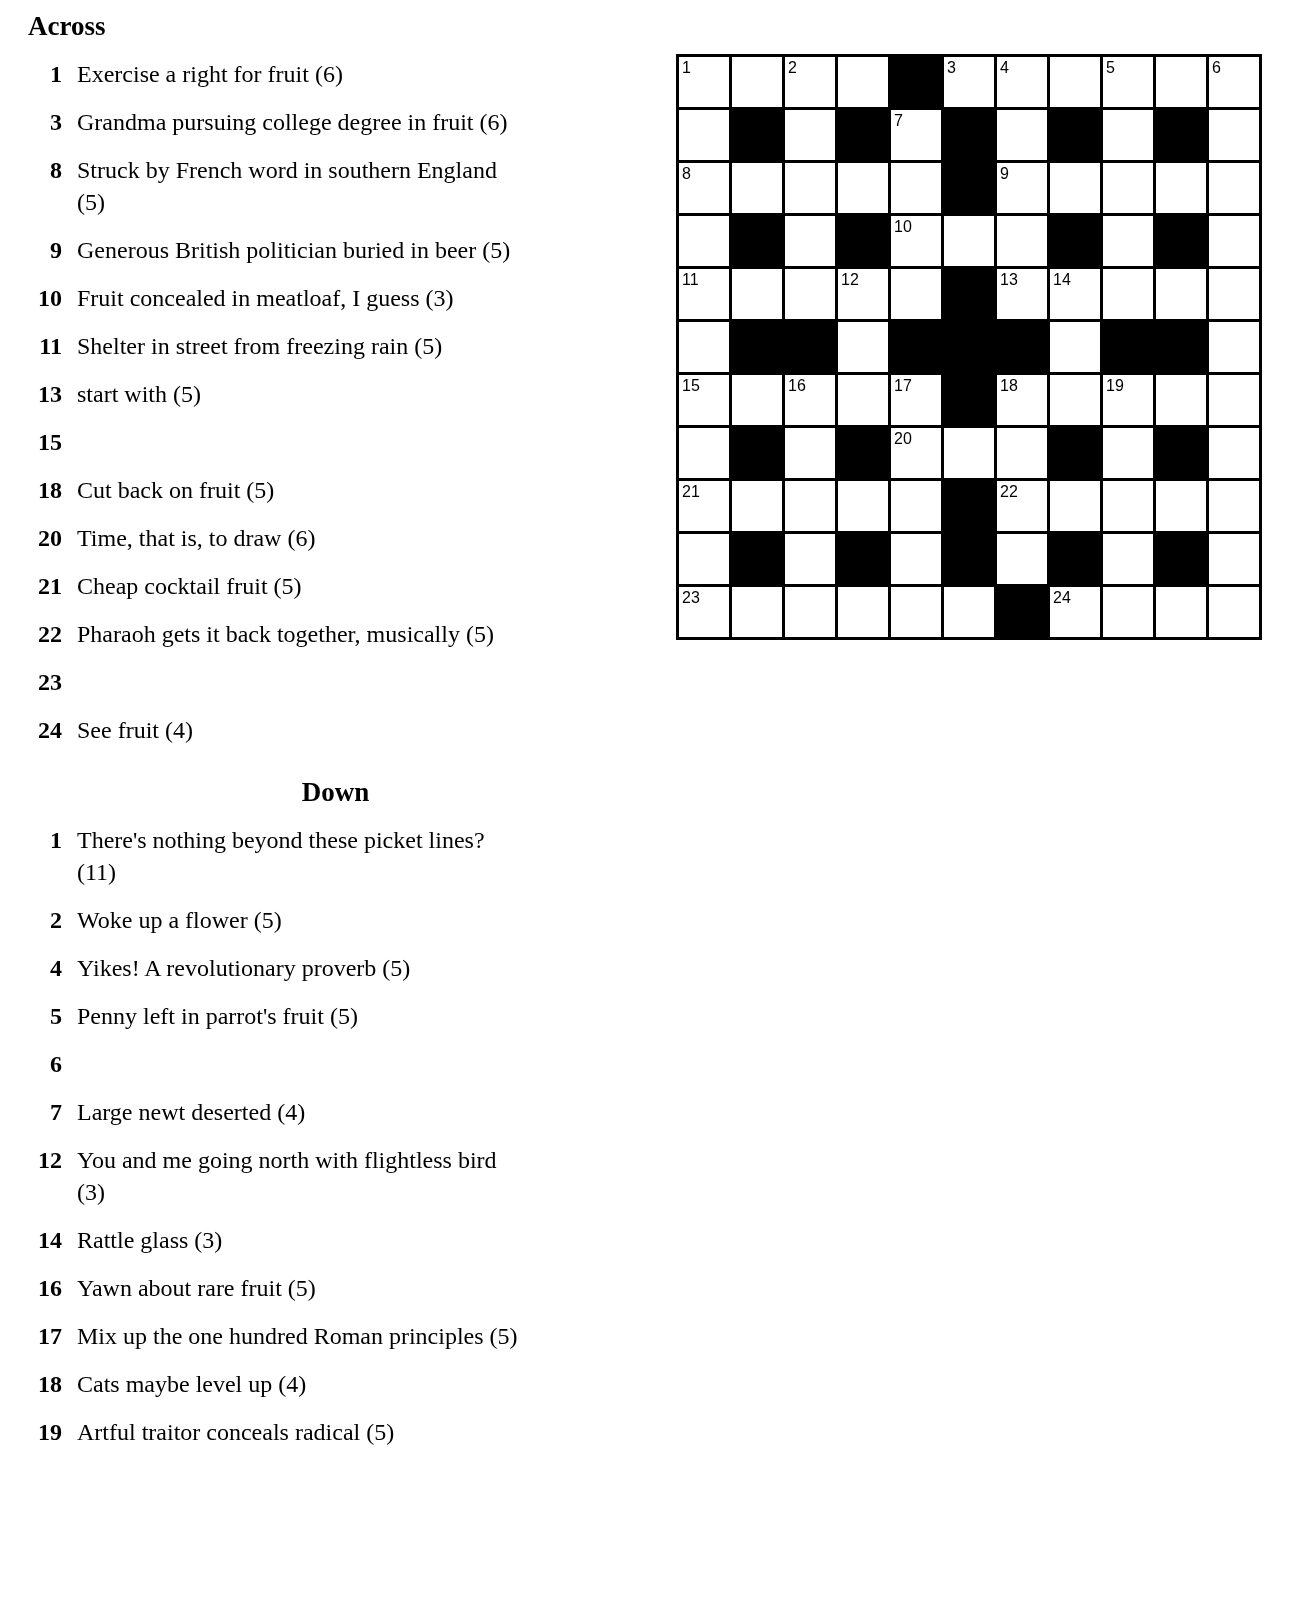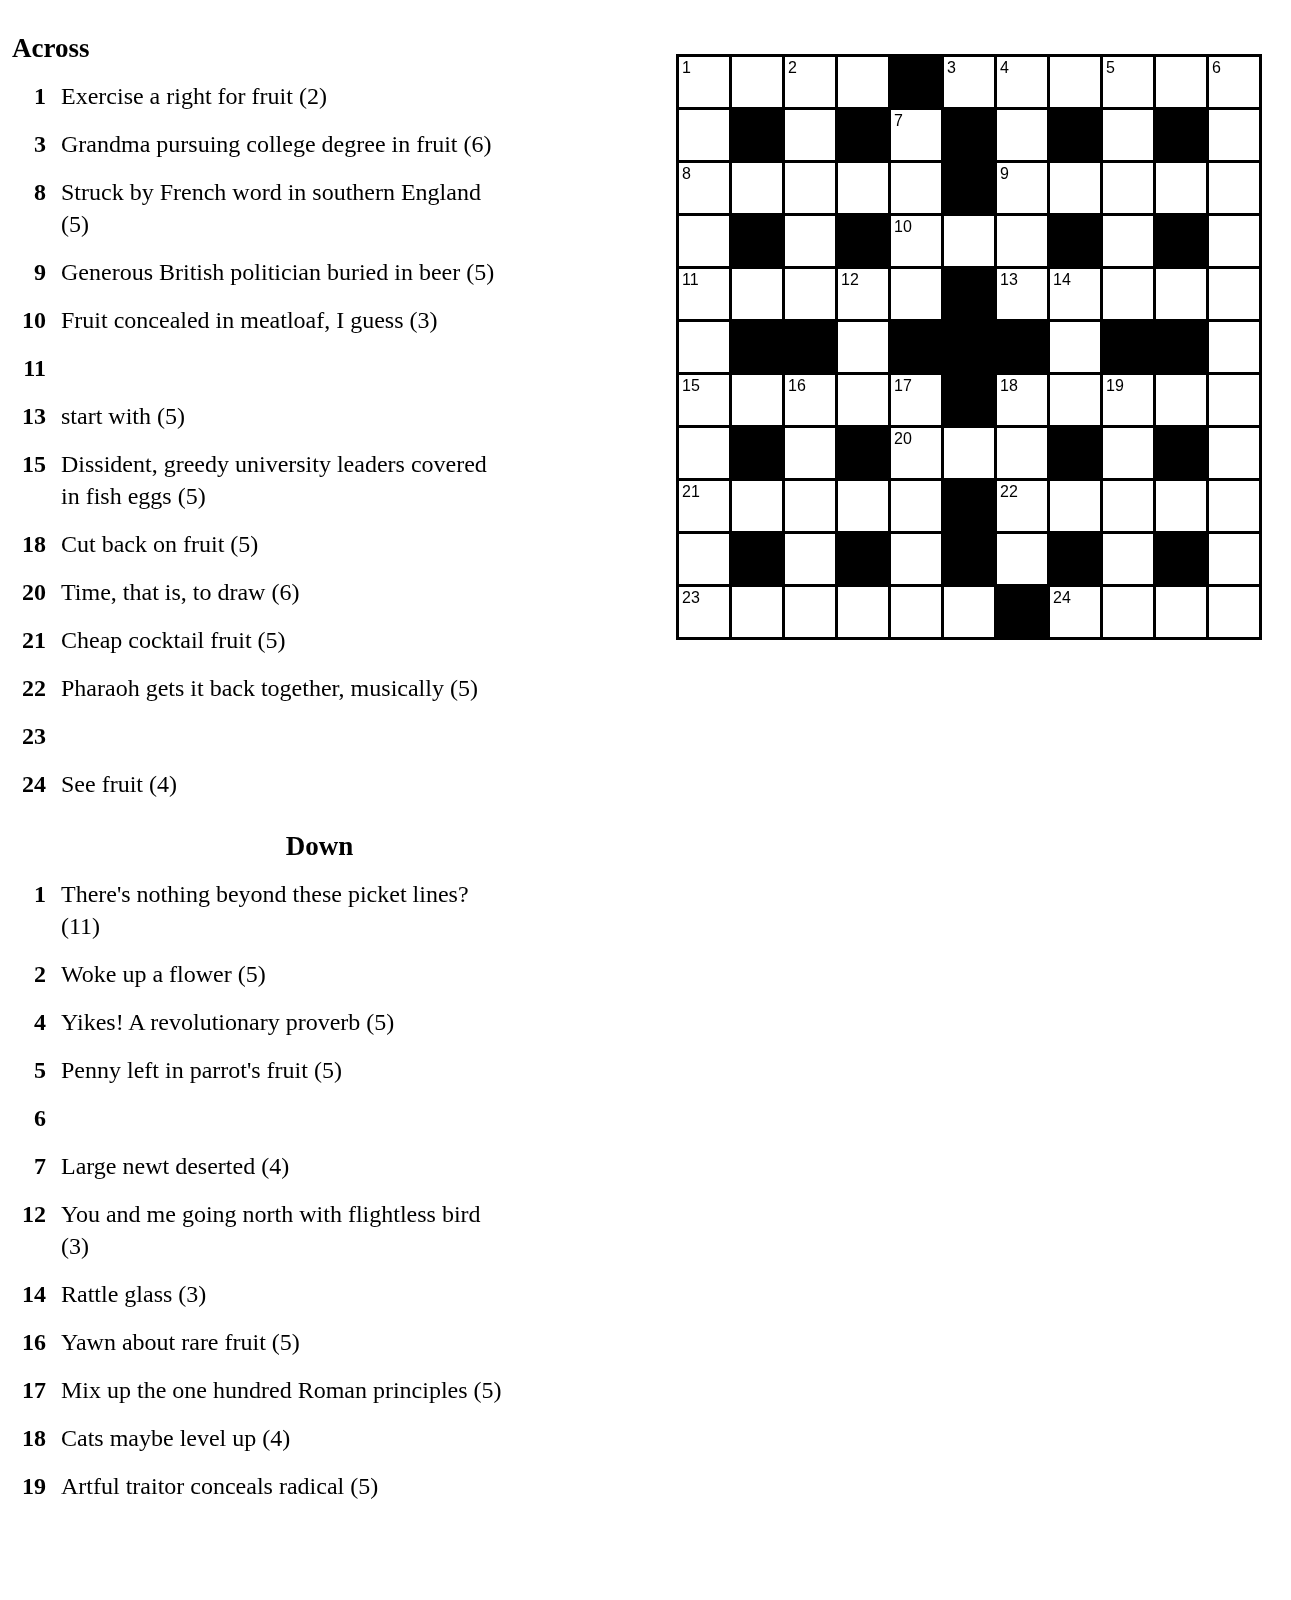--- a/index.html
+++ b/index.html
@@ -11,24 +11,23 @@
   }
   .page {
     position: relative;
     width: 1291px;
     height: 1600px;
     background: #ffffff;
     overflow: hidden;
   }
   .clues-column {
     position: absolute;
-    left: 12px;
+    left: 28px;
     top: 10px;
     width: 615px;
-    margin-top: 22px;
   }
   .section-heading {
     font-size: 27px;
     font-weight: bold;
     line-height: 32px;
     margin: 0 0 16px 0;
   }
   .section-heading.down-gap {
     margin-top: 30px;
     text-align: center;
@@ -91,21 +90,21 @@
 <body>
 
 <div class="page">
 
   <div class="clues-column">
     <h2 class="section-heading">Across</h2>
     <ol class="clue-list" id="across-list">
         <li class="clue">
           <div class="clue-num">1</div>
           <div class="clue-text">
-            <span class="clue-line">Exercise a right for fruit (2)</span>
+            <span class="clue-line">Exercise a right for fruit (6)</span>
           </div>
         </li>
         <li class="clue">
           <div class="clue-num">3</div>
           <div class="clue-text">
             <span class="clue-line">Grandma pursuing college degree in fruit (6)</span>
           </div>
         </li>
         <li class="clue">
           <div class="clue-num">8</div>
@@ -121,33 +120,32 @@
           </div>
         </li>
         <li class="clue">
           <div class="clue-num">10</div>
           <div class="clue-text">
             <span class="clue-line">Fruit concealed in meatloaf, I guess (3)</span>
           </div>
         </li>
         <li class="clue">
           <div class="clue-num">11</div>
+          <div class="clue-text">
+            <span class="clue-line">Shelter in street from freezing rain (5)</span>
+          </div>
         </li>
         <li class="clue">
           <div class="clue-num">13</div>
           <div class="clue-text">
             <span class="clue-line">start with (5)</span>
           </div>
         </li>
         <li class="clue">
           <div class="clue-num">15</div>
-          <div class="clue-text">
-            <span class="clue-line">Dissident, greedy university leaders covered</span>
-            <span class="clue-line">in fish eggs (5)</span>
-          </div>
         </li>
         <li class="clue">
           <div class="clue-num">18</div>
           <div class="clue-text">
             <span class="clue-line">Cut back on fruit (5)</span>
           </div>
         </li>
         <li class="clue">
           <div class="clue-num">20</div>
           <div class="clue-text">

